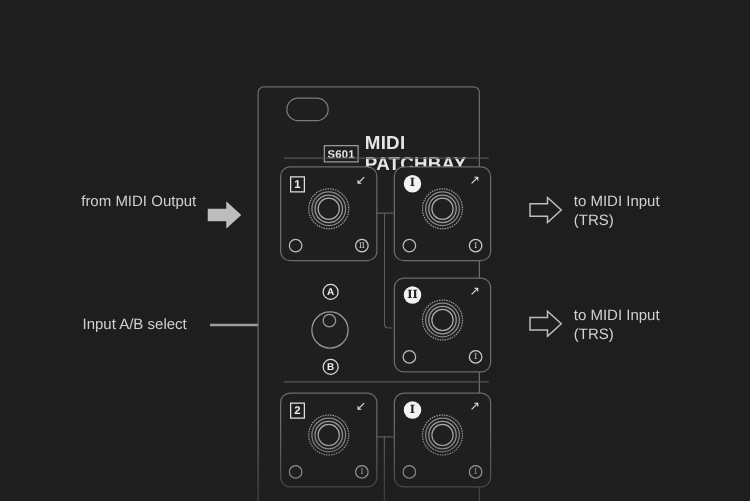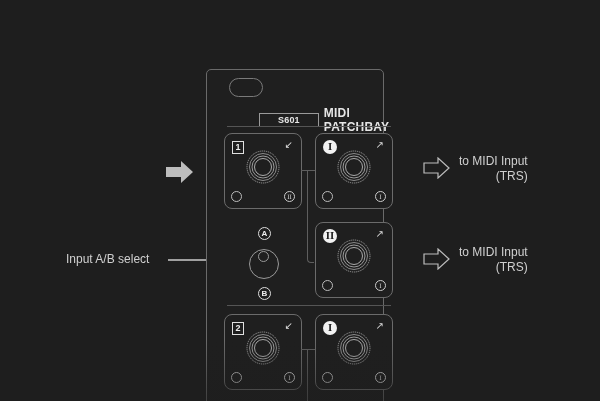--- a/index.html
+++ b/index.html
@@ -12,23 +12,23 @@
     position: absolute; left: 206px; top: 69px; width: 176px; height: 340px;
     border: 1px solid #6a6a6a; border-radius: 5px; background: #1f1f1f;
   }
   .oval {
     position: absolute; left: 22px; top: 8px; width: 32px; height: 17px;
     border: 1px solid #7a7a7a; border-radius: 10px;
   }
   .title-row { position: absolute; left: 52px; top: 36px; display: flex; align-items: center; gap: 5px; }
   .model-box {
     border: 1px solid #9a9a9a; font-size: 9px; font-weight: bold; color: #e6e6e6;
-    padding: 1px 18px; letter-spacing: 0.2px; line-height: 10px;
+    padding: 1px 2px; letter-spacing: 0.2px; line-height: 10px;
   }
-  .title-text { font-size: 12px; font-weight: bold; color: #e6e6e6; letter-spacing: 0.2px; }
+  .title-text { font-size: 15px; font-weight: bold; color: #e6e6e6; letter-spacing: 0.2px; }
   .hline { position: absolute; height: 1px; background: #555; }
   .card {
     position: absolute; width: 76px; height: 74px;
     border: 1px solid #6b6b6b; border-radius: 8px; background: #1f1f1f;
   }
   .card .num-box {
     position: absolute; left: 7px; top: 7px; width: 10px; height: 11px;
     border: 1px solid #e0e0e0; font-size: 9px; font-weight: bold; color: #eee;
     text-align: center; line-height: 11px;
   }
@@ -44,31 +44,32 @@
     position: absolute; right: 6px; bottom: 6px; width: 9px; height: 9px; border: 1px solid #ccc; border-radius: 50%;
     font-size: 6px; font-family: "DejaVu Serif", serif; text-align: center; line-height: 9px; color: #ddd;
   }
   .knob-label {
     position: absolute; width: 11px; height: 11px; border: 1px solid #ddd; border-radius: 50%;
     font-size: 8px; text-align: center; line-height: 11px; color: #eee; font-weight: bold;
   }
   .knob { position: absolute; left: 42px; top: 179px; width: 28px; height: 28px; border: 1px solid #999; border-radius: 50%; }
   .knob-dot { position: absolute; left: 8px; top: 1px; width: 9px; height: 9px; border: 1px solid #999; border-radius: 50%; }
   .wire { position: absolute; border: 1px solid #5e5e5e; }
-  .label { position: absolute; font-size: 12px; color: #d0d0d0; line-height: 15px; text-align: right; }
+  .label { position: absolute; font-size: 12px; color: #d0d0d0; line-height: 15px; }
   .bottom-fade {
     position: absolute; left: 0; top: 340px; width: 600px; height: 61px;
     background: linear-gradient(to bottom, rgba(30,30,30,0) 0%, rgba(30,30,30,0.55) 100%);
     pointer-events: none;
   }
 </style>
 </head>
 <body>
 
 <div class="label" style="left:58px; top:154px; text-align:right; width:99px;">
+  <div>from MIDI Output</div>
 </div>
 <svg class="abs" style="left:166px; top:161px;" width="28" height="22" viewBox="0 0 28 22">
   <polygon points="0,6 15,6 15,0 27,11 15,22 15,16 0,16" fill="#bdbdbd"></polygon>
 </svg>
 
 <div class="label" style="left:66px; top:252px;">Input A/B select</div>
 <div class="abs" style="left:168px; top:259px; width:72px; height:2px; background:#a0a0a0;"></div>
 
 <svg class="abs" style="left:423px; top:157px;" width="28" height="22" viewBox="0 0 28 22">
   <polygon points="1,6 15,6 15,1 26,11 15,21 15,16 1,16" fill="none" stroke="#bdbdbd" stroke-width="1.2"></polygon>

